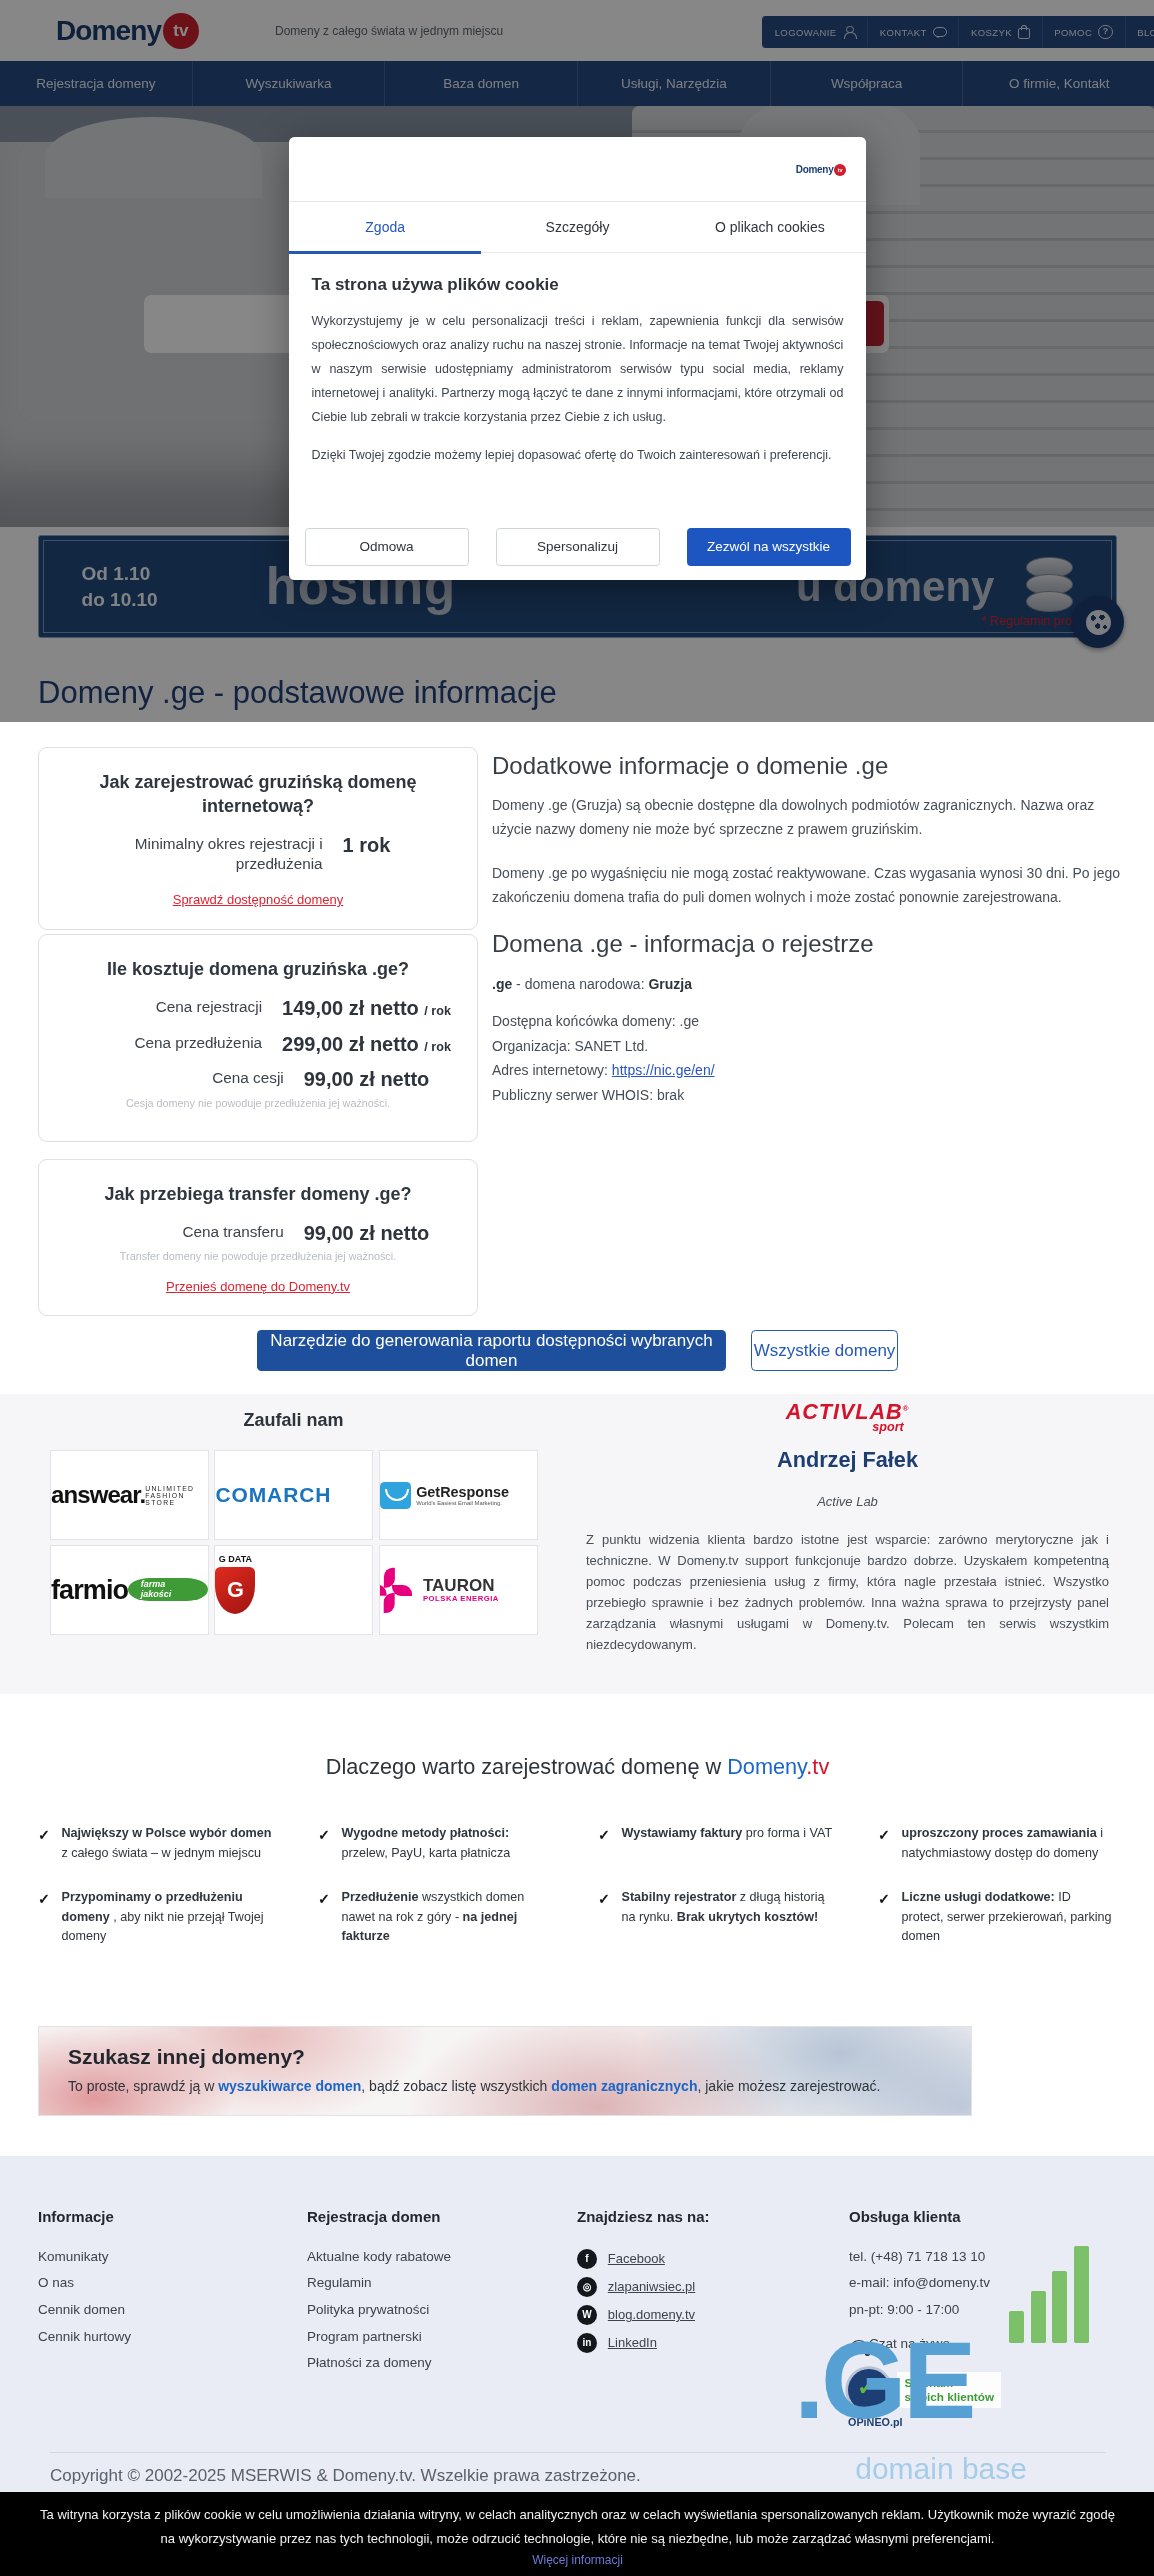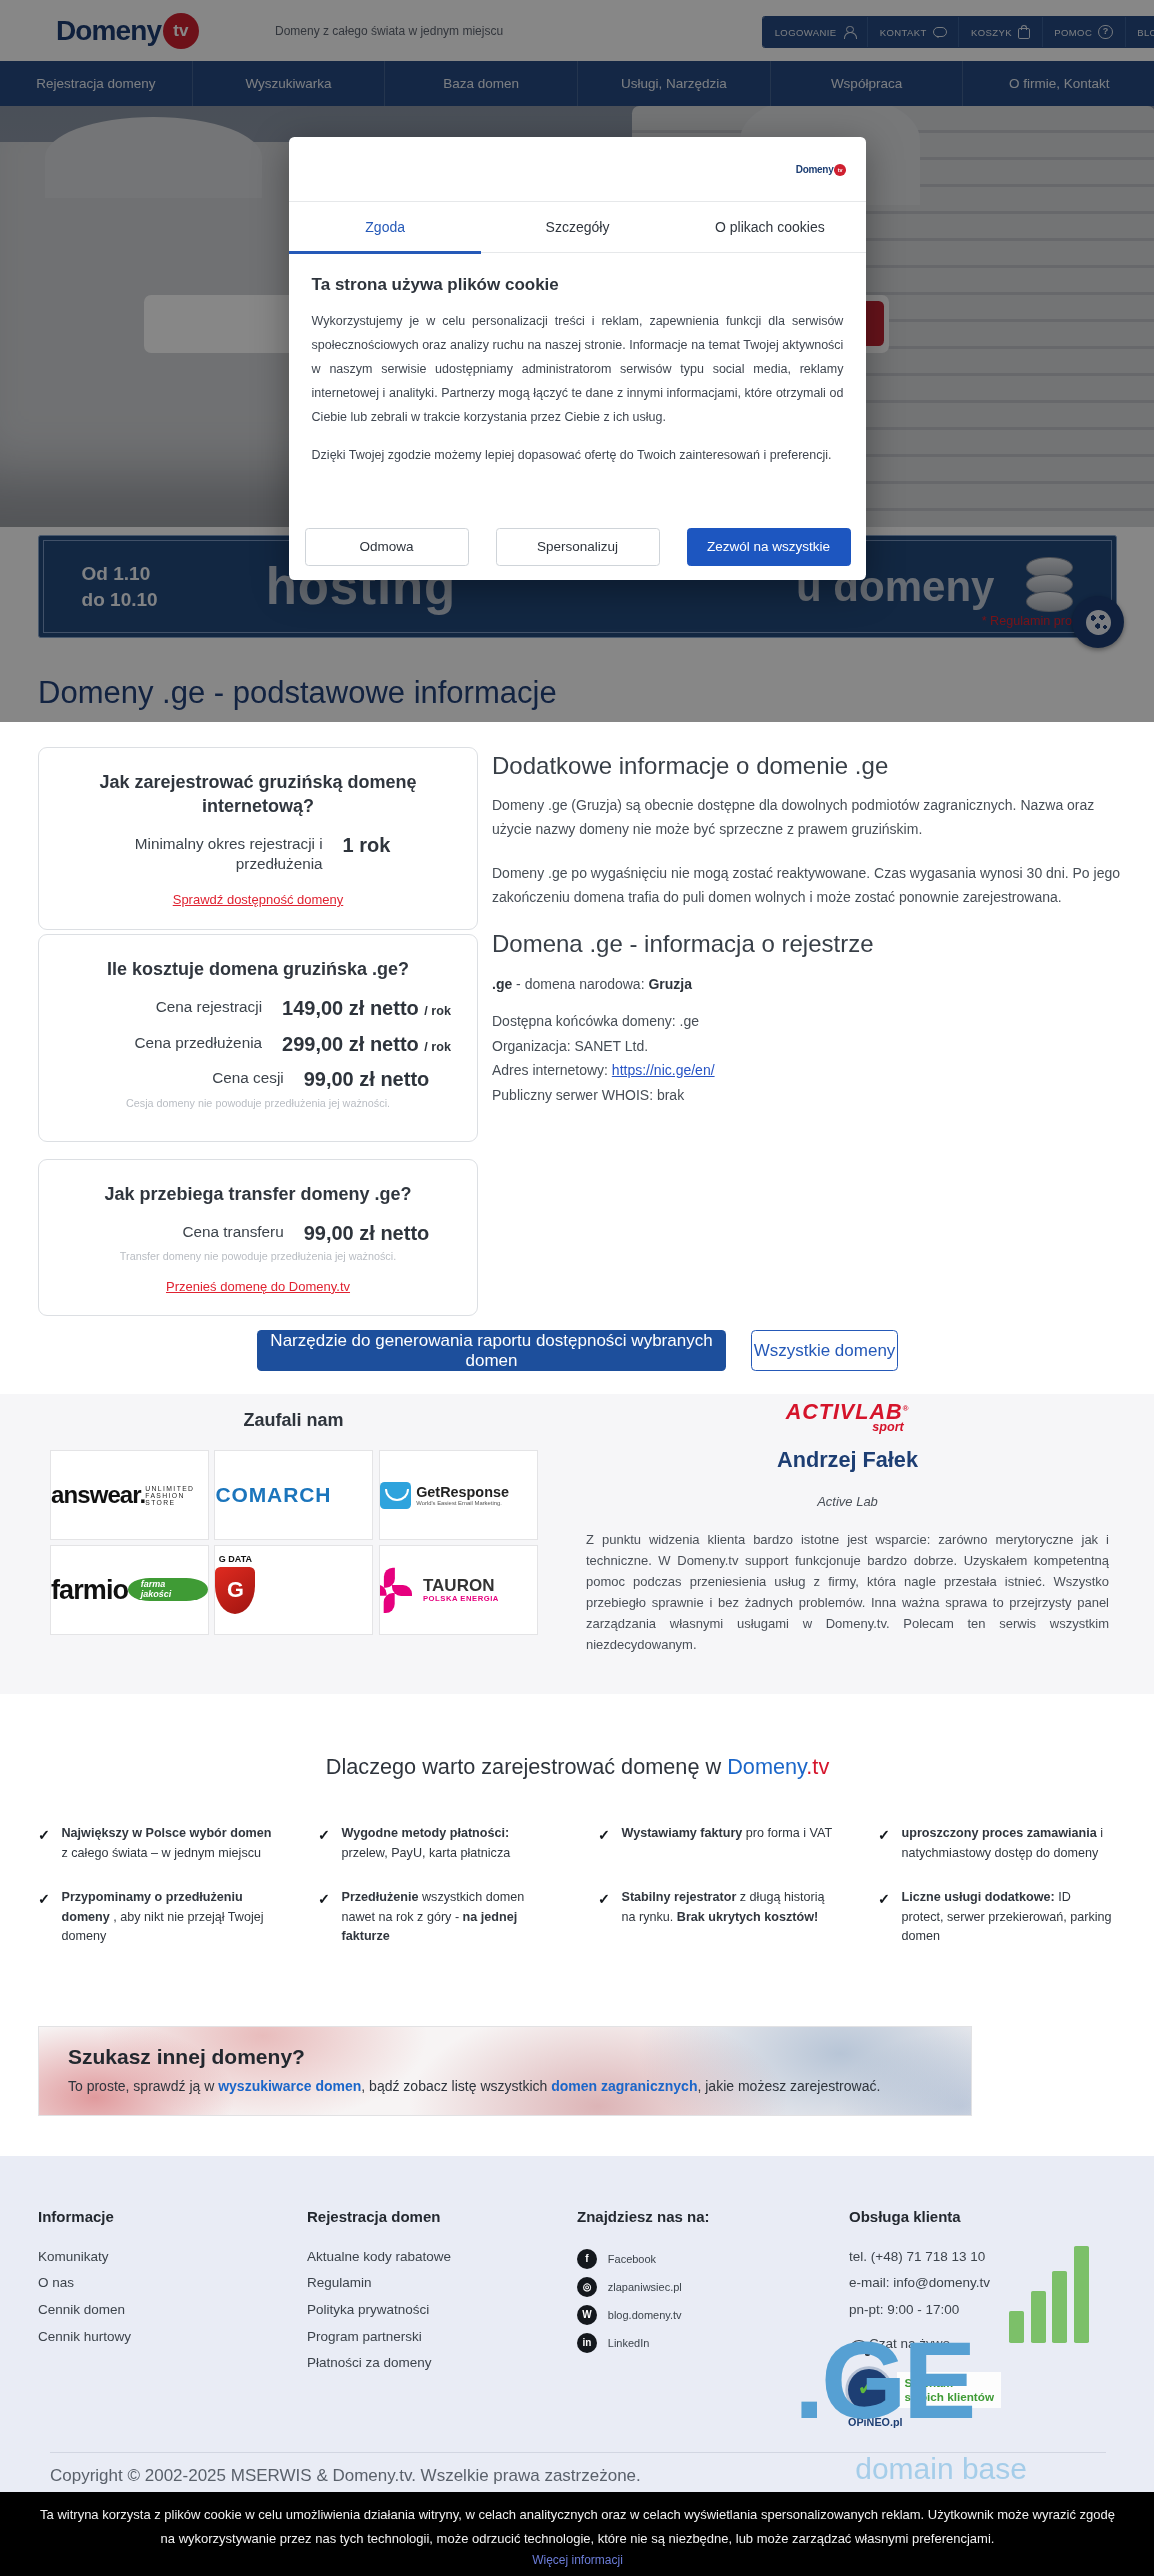--- a/index.html
+++ b/index.html
@@ -156,21 +156,21 @@
   .search-banner .lnk { color:#1b66c9; font-weight:bold; cursor:pointer; }
 
   
   .footer { position:absolute; left:0; top:2156px; width:1155px; height:336px; background:#e9ecf5; }
   .fcol { position:absolute; top:52px; }
   .fcol h4 { font-size:15px; font-weight:bold; color:#23282f; margin-bottom:23.5px; }
   .fcol .flink { font-size:13.5px; color:#3c434b; margin-bottom:11.7px; cursor:pointer; }
   .c1 { left:38px; } .c2 { left:307px; } .c3 { left:577px; } .c4 { left:849px; }
   .srow { display:flex; align-items:center; gap:10.8px; margin-bottom:8px; cursor:pointer; }
   .sicon { width:20px; height:20px; border-radius:50%; background:#14181d; color:#fff; font-size:10px; font-weight:bold; display:flex; align-items:center; justify-content:center; }
-  .srow span.lab { font-size:11px; color:#3c434b; }
+  .srow span.lab { font-size:13px; color:#3c434b;text-decoration:underline; }
   .chat-row { display:flex; align-items:center; gap:0; margin-top:18px; cursor:pointer; }
   .headset { width:20px; height:12.6px; border:1.8px solid #30363e; border-bottom:none; border-radius:10px 10px 0 0; position:relative; margin-top:5.4px; }
   .headset:before, .headset:after { content:""; position:absolute; top:7.2px; width:4.5px; height:8px; background:#30363e; border-radius:1.8px; }
   .headset:before { left:-1.8px; } .headset:after { right:-1.8px; }
   .opineo { position:absolute; left:848px; top:213px; display:flex; align-items:center; gap:7.2px; }
   .op-seal { width:42px; height:42px; background:#1d3e73; border-radius:50%; position:relative; box-shadow:0 0 0 2.7px rgba(29,62,115,.25); }
   .op-seal:after { content:"✓"; position:absolute; left:9px; top:3.6px; font-size:23.5px; font-weight:bold; color:#5fb93c; }
   .op-box { background:#fdfdfd; padding:3.6px 7.2px; }
   .op-box .g { color:#3f9b35; font-weight:bold; font-size:11.7px; line-height:1.2; }
   .op-name { position:absolute; left:848px; top:260px; color:#1d3e73; font-weight:bold; font-size:10.8px; }

